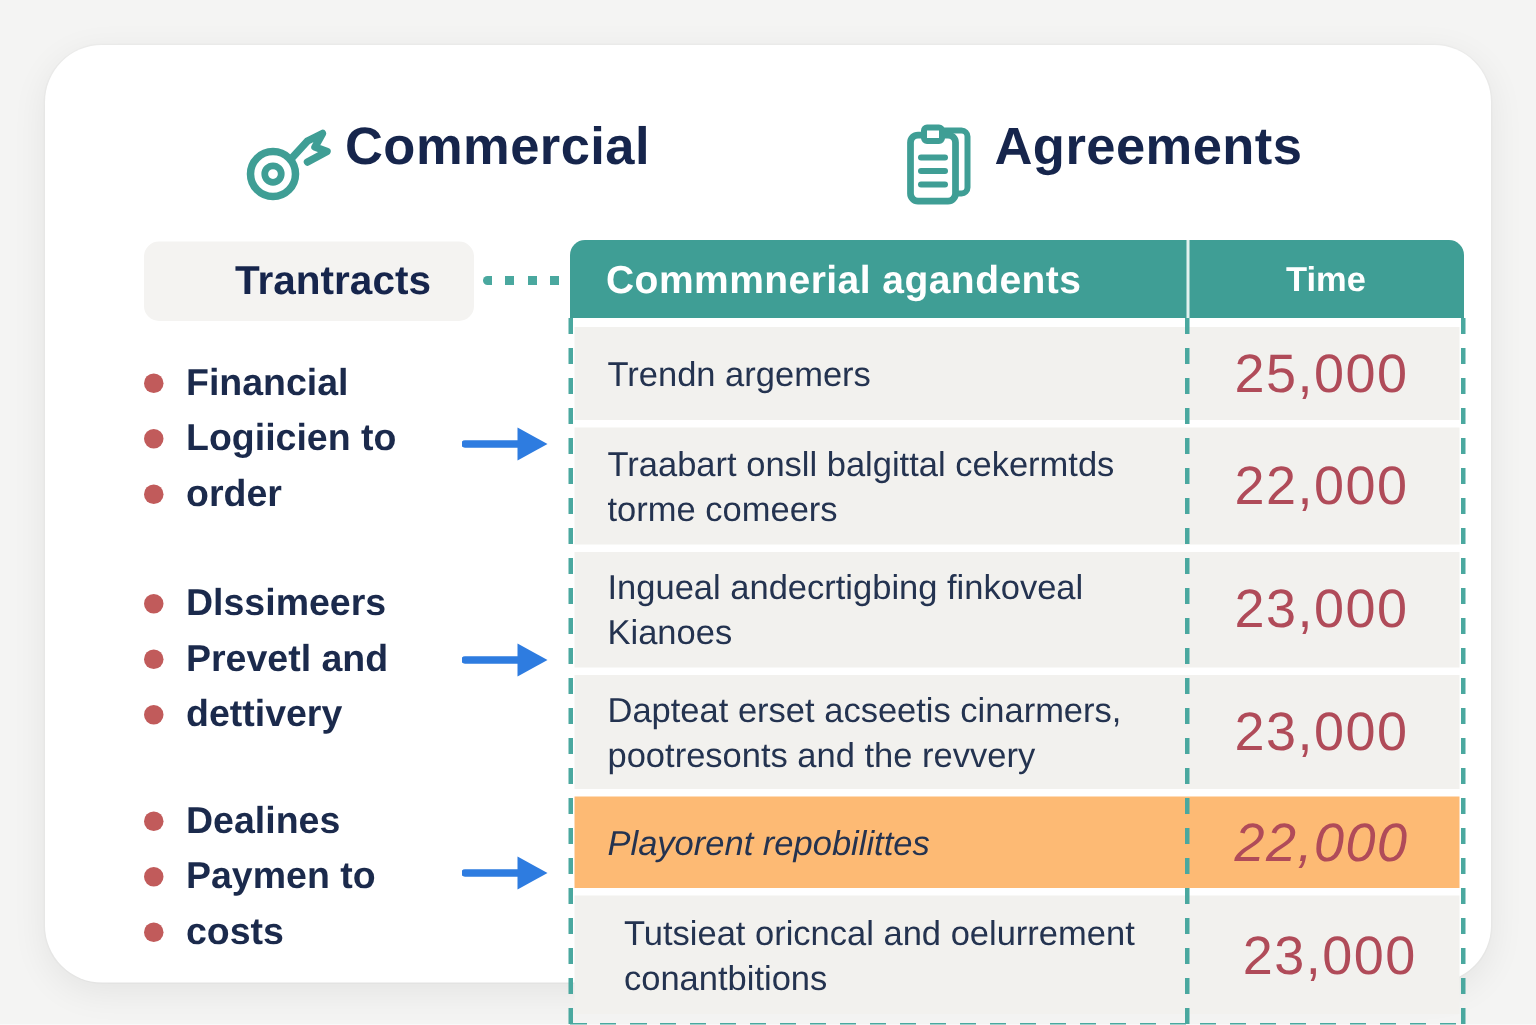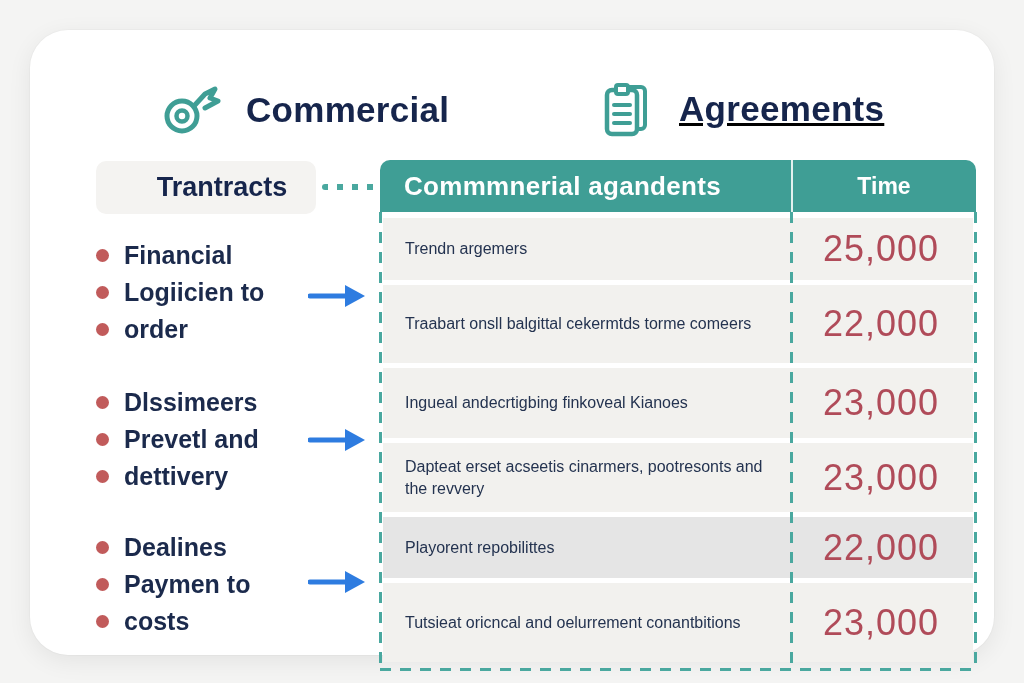--- a/index.html
+++ b/index.html
@@ -9,23 +9,23 @@
     background:#f4f4f3;
     position:relative;
   }
   .card {
     position:absolute; left:30px; top:30px; width:964px; height:625px;
     background:#ffffff; border-radius:38px;
     box-shadow:0 6px 24px rgba(0,0,0,.07), 0 0 0 1px rgba(0,0,0,.02);
   }
 
   
-  .hgroup { position:absolute; display:flex; align-items:center; gap:24px; }
+  .hgroup { position:absolute; display:flex; align-items:flex-start; gap:8px; }
   .hgroup.left  { left:128px; top:48px; }
-  .hgroup.right { left:565px; top:48px;text-decoration:underline; }
+  .hgroup.right { left:565px; top:48px; }
   .hgroup svg { display:block; }
   .htitle {
     font-size:35px; font-weight:800; color:#16254c; letter-spacing:.3px;
   }
 
   
   .cat-box {
     position:absolute; left:66px; top:131px; width:220px; height:53px;
     background:#f4f3f1; border-radius:10px;
     display:flex; align-items:center; justify-content:center;
@@ -64,32 +64,32 @@
   }
   .th-div {
     position:absolute; left:411px; top:0; bottom:0; width:2px;
     background:rgba(255,255,255,.85);
   }
   .th-time {
     width:184px; text-align:center; font-size:23px; font-weight:800; color:#ffffff;
   }
   .tbody { position:relative; padding:6px 3px 2px 3px; background:transparent; }
   .trow { display:flex; background:#f2f1ee; margin-bottom:5px; }
-  .trow.highlight { background:#e5e5e5; }
+  .trow.highlight { background:#fdba74;font-style:italic; }
   .td-label {
     width:406px; padding:8px 16px 8px 22px;
     display:flex; align-items:center;
-    font-size:16px; color:#243350; line-height:1.32;
+    font-size:23px; color:#243350; line-height:1.32;
   }
   .td-value {
     flex:1; display:flex; align-items:center; justify-content:center;
     font-size:36px; color:#b04b59; letter-spacing:1px;
   }
   .r1 { min-height:62px; } .r2 { min-height:78px; } .r3 { min-height:70px;justify-content:center; }
-  .r4 { min-height:69px; } .r5 { min-height:61px; } .r6 { min-height:79px; }
+  .r4 { min-height:69px; } .r5 { min-height:61px; } .r6 { min-height:79px;padding-left:11px; }
 
   
   .dash-v {
     position:absolute; top:52px; bottom:0; width:3px;
     background:repeating-linear-gradient(to bottom,#4aa89f 0 11px,transparent 11px 20px);
   }
   .dash-left  { left:-1px; }
   .dash-right { right:-1px; }
   .dash-col   { left:410px; }
   .dash-bottom {

